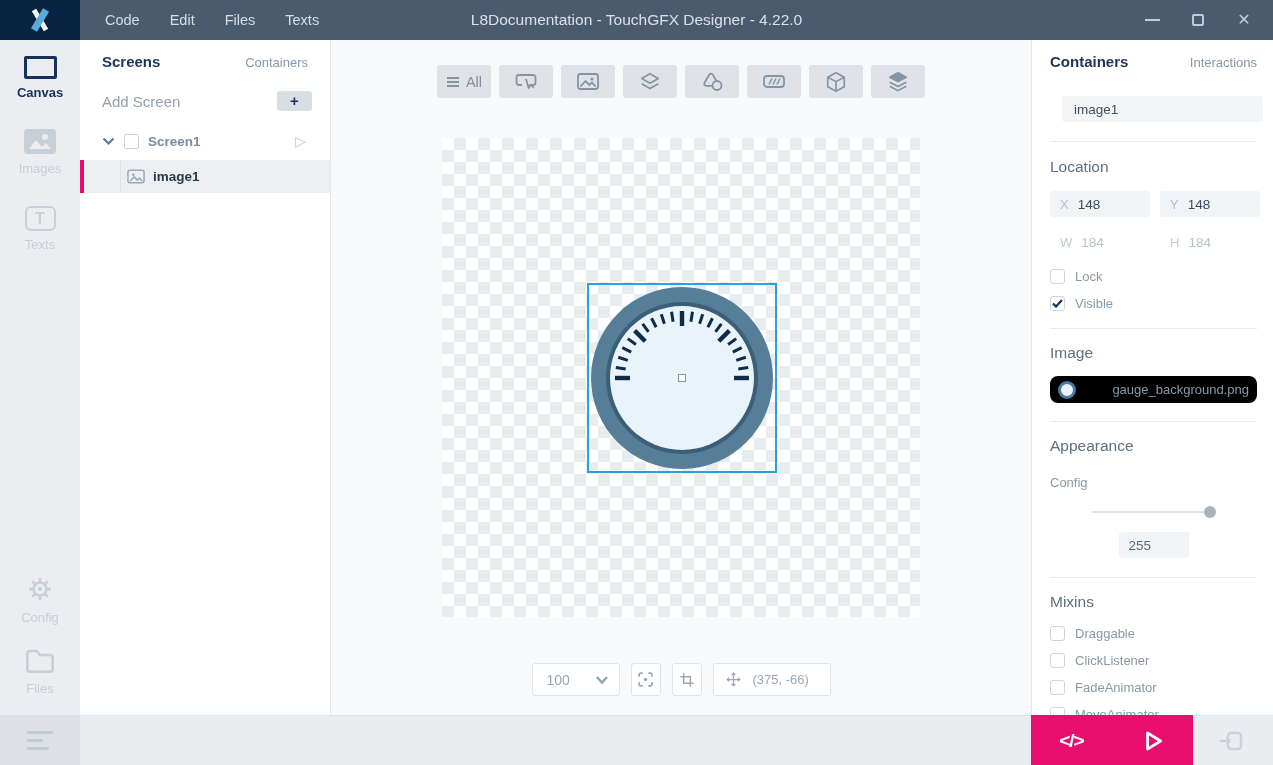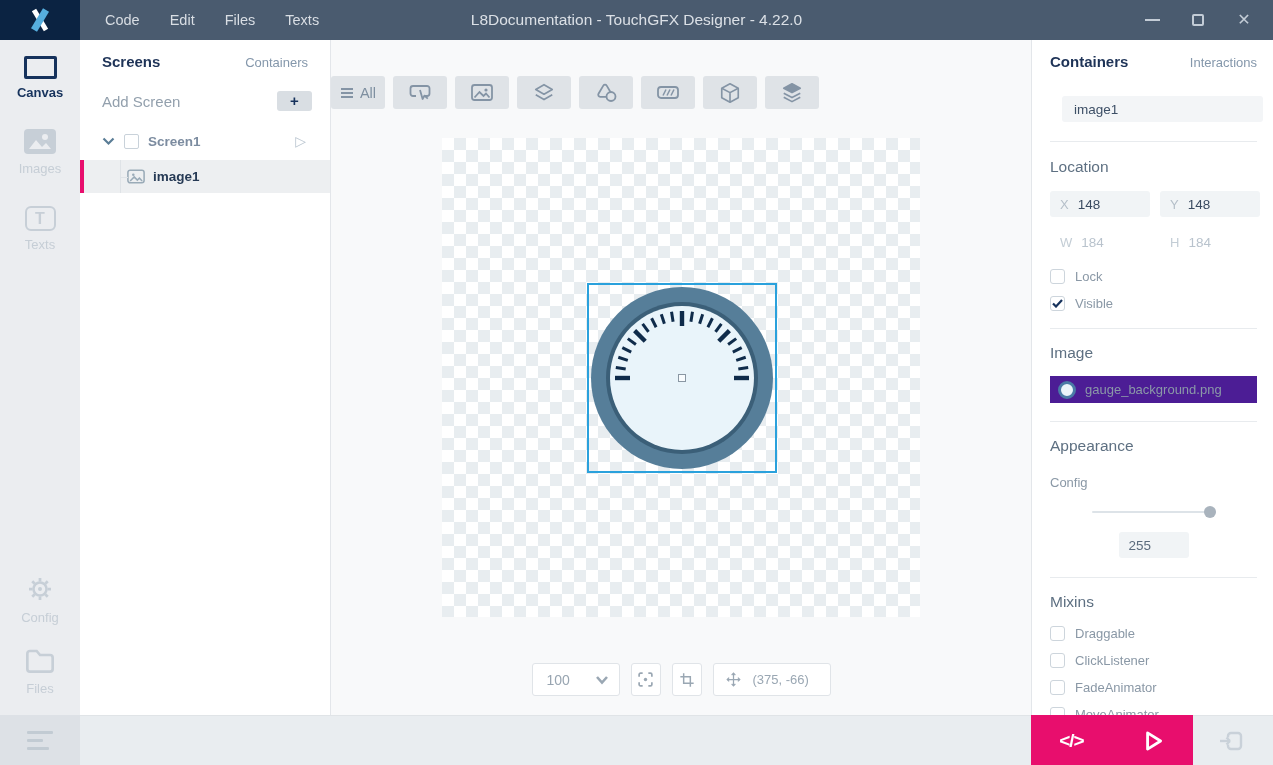--- a/index.html
+++ b/index.html
@@ -41,21 +41,21 @@
   .screen-label { font-size:13.5px; font-weight:bold; color:#7c8ca0; }
   .tree-play { position:absolute; right:24px; color:#bcc7d1; font-size:14px; }
   .widget-row { height:33px; background:#edeff1; position:relative; display:flex; align-items:center; padding-left:47px; gap:8px; margin-top:4px; cursor:default; }
   .pink-bar { position:absolute; left:0; top:0; width:4px; height:100%; background:#e80e6d; }
   .guide-v { position:absolute; left:40px; top:0; height:100%; width:1px; background:#dfe3e7; }
   .guide-h { position:absolute; left:40px; top:50%; width:8px; height:1px; background:#dfe3e7; }
   .widget-label { font-size:13.5px; font-weight:bold; color:#263a55; }
 
   
   .canvas { position:absolute; left:331px; top:40px; width:700px; bottom:50px; background:#f8f9fa; }
-  .toolbar { position:absolute; top:36px; left:0; right:0; display:flex; justify-content:flex-start; gap:8px; }
+  .toolbar { position:absolute; top:25px; left:0; right:0; display:flex; justify-content:center; gap:8px; }
   .tb-btn { width:54px; height:33px; background:#dfe3e7; border:none; border-radius:3px; display:flex; align-items:center; justify-content:center; gap:6px; color:#8494a5; cursor:pointer; }
   .tb-all-label { font-size:14.5px; color:#7e8fa0; }
   .checker { position:absolute; left:111px; top:98px; width:478px; height:479px;
     background-color:#fff;
     background-image:
       linear-gradient(45deg, #e8edf0 25%, transparent 25%, transparent 75%, #e8edf0 75%),
       linear-gradient(45deg, #e8edf0 25%, transparent 25%, transparent 75%, #e8edf0 75%);
     background-size:24px 24px; background-position:0 0, 12px 12px; }
   .gauge-widget { position:absolute; left:259px; top:246px; width:184px; height:184px; cursor:move; }
   .selection-rect { position:absolute; left:256px; top:243px; width:190px; height:190px; border:2px solid #2aa1dc; pointer-events:none; }
@@ -78,21 +78,21 @@
   .loc-grid { display:grid; grid-template-columns:100px 100px; column-gap:10px; row-gap:12px; margin-top:15px; }
   .loc-field { height:26px; background:#f1f4f6; border-radius:3px; display:flex; align-items:center; padding:0 10px; gap:9px; }
   .loc-label { font-size:13px; color:#b5bfc9; }
   .loc-input { border:none; background:transparent; font-size:13.5px; color:#3a4b61; width:55px; font-family:"Liberation Sans",sans-serif; }
   .dim-field { height:26px; display:flex; align-items:center; padding:0 10px; gap:9px; }
   .dim-label { font-size:13px; color:#c3cdd5; }
   .dim-value { font-size:13.5px; color:#b9c3cd; }
   .check-row { display:flex; align-items:center; gap:10px; margin-top:12px; }
   .checkbox { width:15px; height:15px; border:1px solid #cdd5dc; border-radius:3px; background:#fff; display:flex; align-items:center; justify-content:center; cursor:pointer; flex:none; }
   .check-label { font-size:13px; color:#8a98a6; }
-  .file-row { height:27px; background:#4c1d95; border-radius:0; display:flex; align-items:center; gap:9px; padding:0 8px; margin-top:14px; cursor:pointer; }
+  .file-row { height:27px; background:#000000; border-radius:8px; display:flex; align-items:center; gap:9px; padding:0 8px; margin-top:14px; cursor:pointer;justify-content:space-between; }
   .thumb { width:18px; height:18px; border-radius:50%; border:3px solid #4a7ba6; background:#eaf4fa; flex:none; }
   .file-name { font-size:13px; color:#8b99a8; }
   .alpha-label { font-size:13px; color:#8a98a6; margin-top:20px; }
   .slider-row { display:flex; align-items:center; margin-top:16px; gap:14px;flex-direction:column; }
   .slider { position:relative; width:124px; height:12px; cursor:pointer; }
   .slider-track { position:absolute; left:0; right:0; top:5px; height:2px; background:#dde3e8; border-radius:1px; }
   .slider-thumb { position:absolute; right:0; top:0; width:12px; height:12px; border-radius:50%; background:#a9b3bd; cursor:grab; }
   .alpha-box { width:70px; height:26px; background:#f1f4f6; border-radius:3px; display:flex; align-items:center; padding:0 10px; }
   .alpha-input { width:46px; border:none; background:transparent; font-size:13.5px; color:#5a6b7d; font-family:"Liberation Sans",sans-serif; }
 

